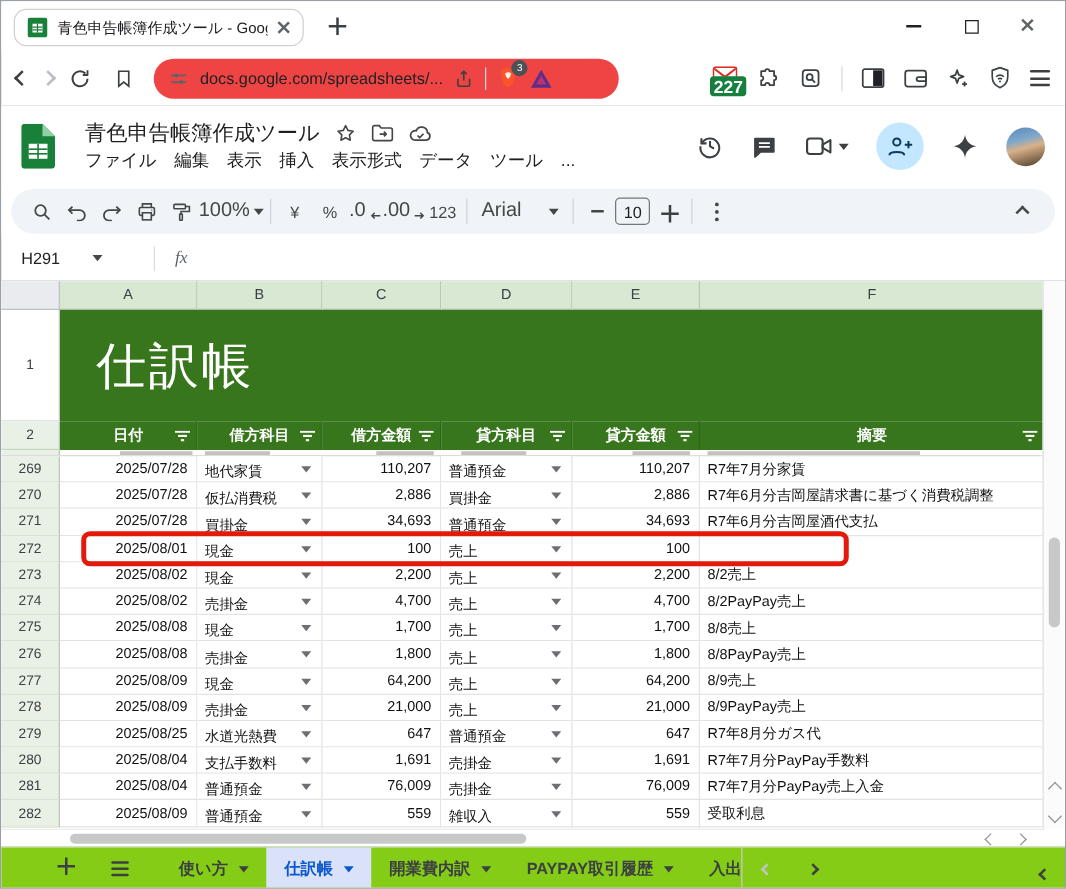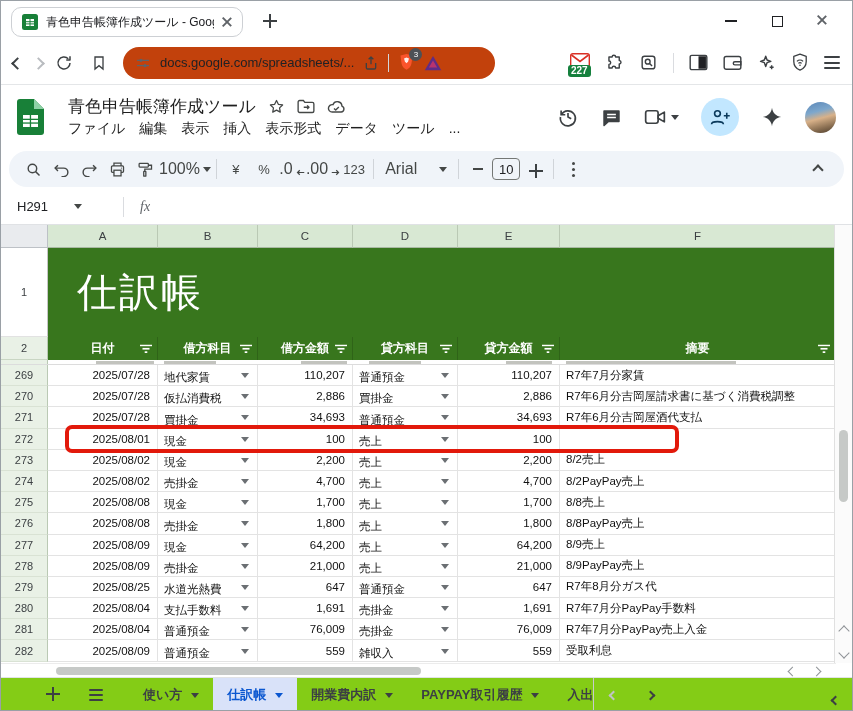--- a/index.html
+++ b/index.html
@@ -28,32 +28,32 @@
   .winbtn { width:46px; height:40px; display:flex; align-items:center; justify-content:center; }
   .minbar { width:12px; height:1.6px; background:#202124; }
   .maxbox { width:11px; height:11px; border:1.4px solid #202124; }
 
   
   #btoolbar { height:44px; display:flex; align-items:center; padding:0 12px; gap:12px; border-bottom:1px solid #e4e6e8; }
   .chev { width:9px; height:9px; border-right:2px solid #3c4043; border-bottom:2px solid #3c4043; display:inline-block; }
   .chev.left  { transform:rotate(135deg); }
   .chev.right { transform:rotate(-45deg); }
   .chev.dis { border-color:#b9bcc0; }
-  .urlpill { width:372px; height:32px; background:#c2410c; border-radius:16px;
+  .urlpill { width:372px; height:32px; background:#ef4444; border-radius:16px;
     display:flex; align-items:center; padding:0 12px; gap:9px; margin-left:4px; }
   .url-text { font-size:13px; color:#202124; white-space:nowrap; overflow:hidden; max-width:212px; }
   .pill-div { width:1px; height:18px; background:#d3d6da; }
   .badged { position:relative; }
   .shield-badge { position:absolute; top:-5px; right:-7px; background:#4d5156; color:#fff;
     font-size:8px; width:13px; height:13px; border-radius:50%; display:flex; align-items:center; justify-content:center; }
   .toolbar-right { margin-left:auto; display:flex; align-items:center; gap:15px; }
   .tb-div { width:1px; height:20px; background:#dadce0; }
   .mail-wrap { position:relative; width:20px; height:20px; }
   .mail-badge { position:absolute; left:-2px; bottom:-4px; background:#15803d; color:#fff;
-    font-size:10px; font-weight:bold; padding:1px 3px; border-radius:3px; line-height:1; }
+    font-size:14px; font-weight:bold; padding:1px 3px; border-radius:3px; line-height:1; }
   .hamburger { display:flex; flex-direction:column; gap:3.5px; }
   .hamburger span { width:16px; height:2px; background:#3c4043; border-radius:1px; }
 
   
   #gheader { height:64px; display:flex; align-items:center; padding:0 16px; background:#fff; }
   .gtitleblock { margin-left:24px; display:flex; flex-direction:column; gap:1px; }
   .gtitle-row { display:flex; align-items:center; gap:12px; font-size:17px; color:#1f1f1f; }
   .gmenu-row { display:flex; font-size:14px; color:#1f1f1f; margin-left:-7px; }
   .menu-item { padding:1px 7px; border-radius:6px; cursor:default; }
   .gheader-right { margin-left:auto; display:flex; align-items:center; gap:22px; }

